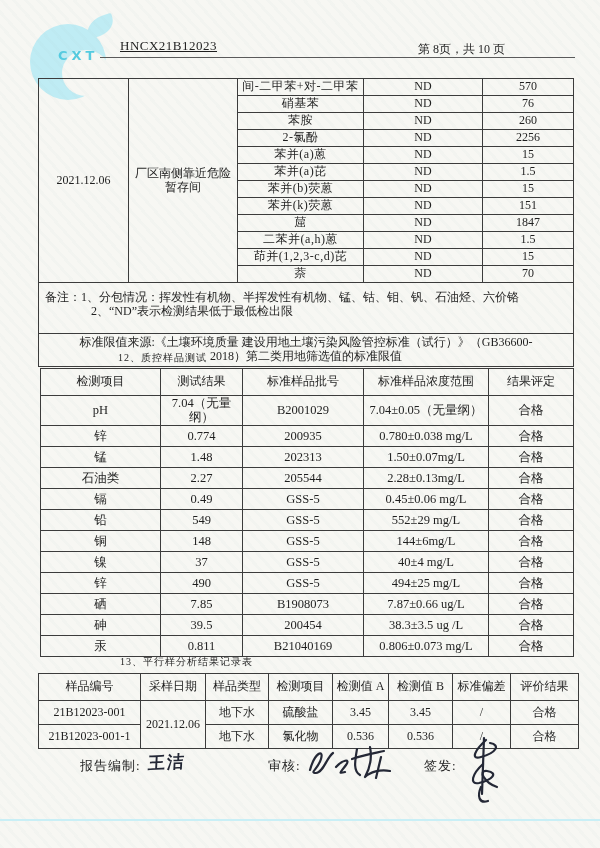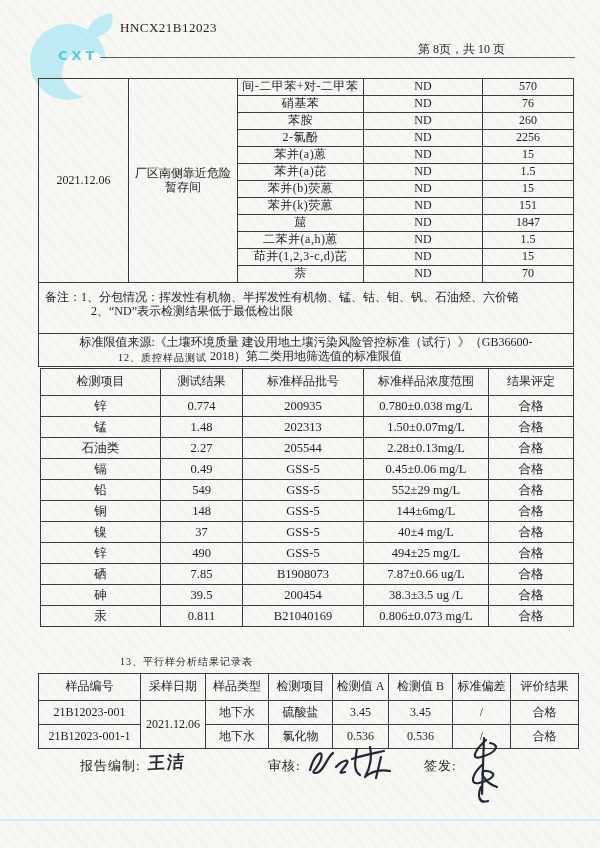--- a/index.html
+++ b/index.html
@@ -9,21 +9,21 @@
     background:repeating-linear-gradient(48deg,rgba(160,190,190,0.05) 0 3px,rgba(255,255,255,0) 3px 9px);}
   
   .logo{position:absolute;left:28px;top:16px;width:92px;height:92px;z-index:0;}
   .logo .blob{position:absolute;left:2px;top:8px;width:76px;height:76px;border-radius:50%;background:#bfecf4;}
   .logo .hole{position:absolute;left:34px;top:34px;width:48px;height:46px;border-radius:50%;background:#f7f7f3;}
   .logo .leaf{position:absolute;left:58px;top:0px;width:28px;height:20px;background:#bfecf4;
     border-radius:90% 10% 80% 20%;transform:rotate(-14deg);}
   .logo .cxt{position:absolute;left:30px;top:32px;font-family:"DejaVu Sans",sans-serif;
     font-weight:bold;font-size:13px;letter-spacing:4px;color:#54cbe0;}
   
-  .docnum{position:absolute;left:120px;top:20px;font-size:13px;letter-spacing:0.5px;z-index:2;}
+  .docnum{position:absolute;left:120px;top:38px;font-size:13px;letter-spacing:0.5px;z-index:2;text-decoration:underline;}
   .pageinfo{position:absolute;right:95px;top:41px;font-size:12px;z-index:2;}
   .headrule{position:absolute;left:100px;top:57px;width:475px;height:1px;background:#5a5a5a;z-index:2;}
   
   table{border-collapse:collapse;position:absolute;z-index:1;table-layout:fixed;background:transparent;}
   td,th{border:1px solid #3c3c3c;font-weight:normal;text-align:center;vertical-align:middle;
     padding:0;font-size:12px;line-height:1.15;overflow:hidden;}
   
   .t1{left:38px;top:78px;width:535px;}
   .t1 tr{height:17px;}
   .t1 .analyte{letter-spacing:0.5px;}
@@ -156,20 +156,27 @@
         <col style="width:125px">
         <col style="width:85px">
       </colgroup>
     <tbody>
         <tr class="hrow">
       <th>检测项目</th>
       <th>测试结果</th>
       <th>标准样品批号</th>
       <th>标准样品浓度范围</th>
       <th>结果评定</th>
+    </tr>
+    <tr>
+      <td>pH</td>
+      <td>7.04（无量纲）</td>
+      <td>B2001029</td>
+      <td>7.04±0.05（无量纲）</td>
+      <td>合格</td>
     </tr>
     <tr>
       <td>锌</td>
       <td>0.774</td>
       <td>200935</td>
       <td>0.780±0.038 mg/L</td>
       <td>合格</td>
     </tr>
     <tr>
       <td>锰</td>

